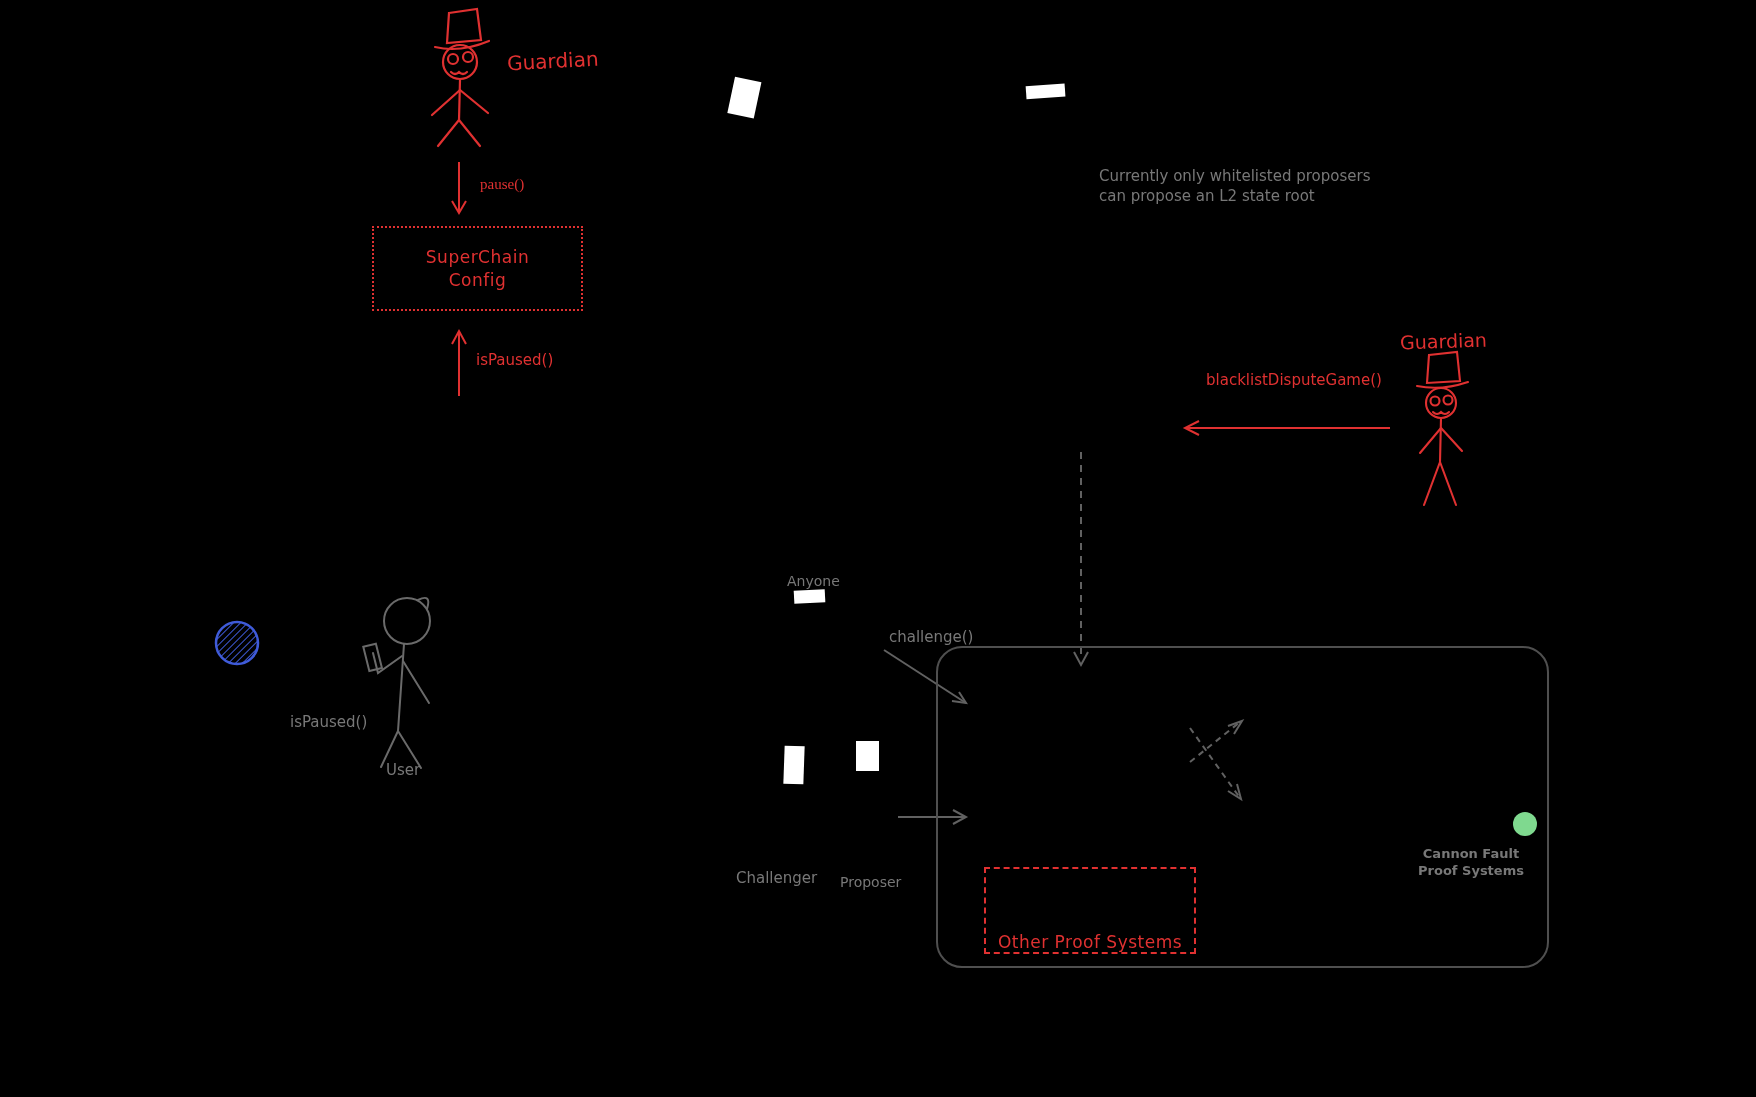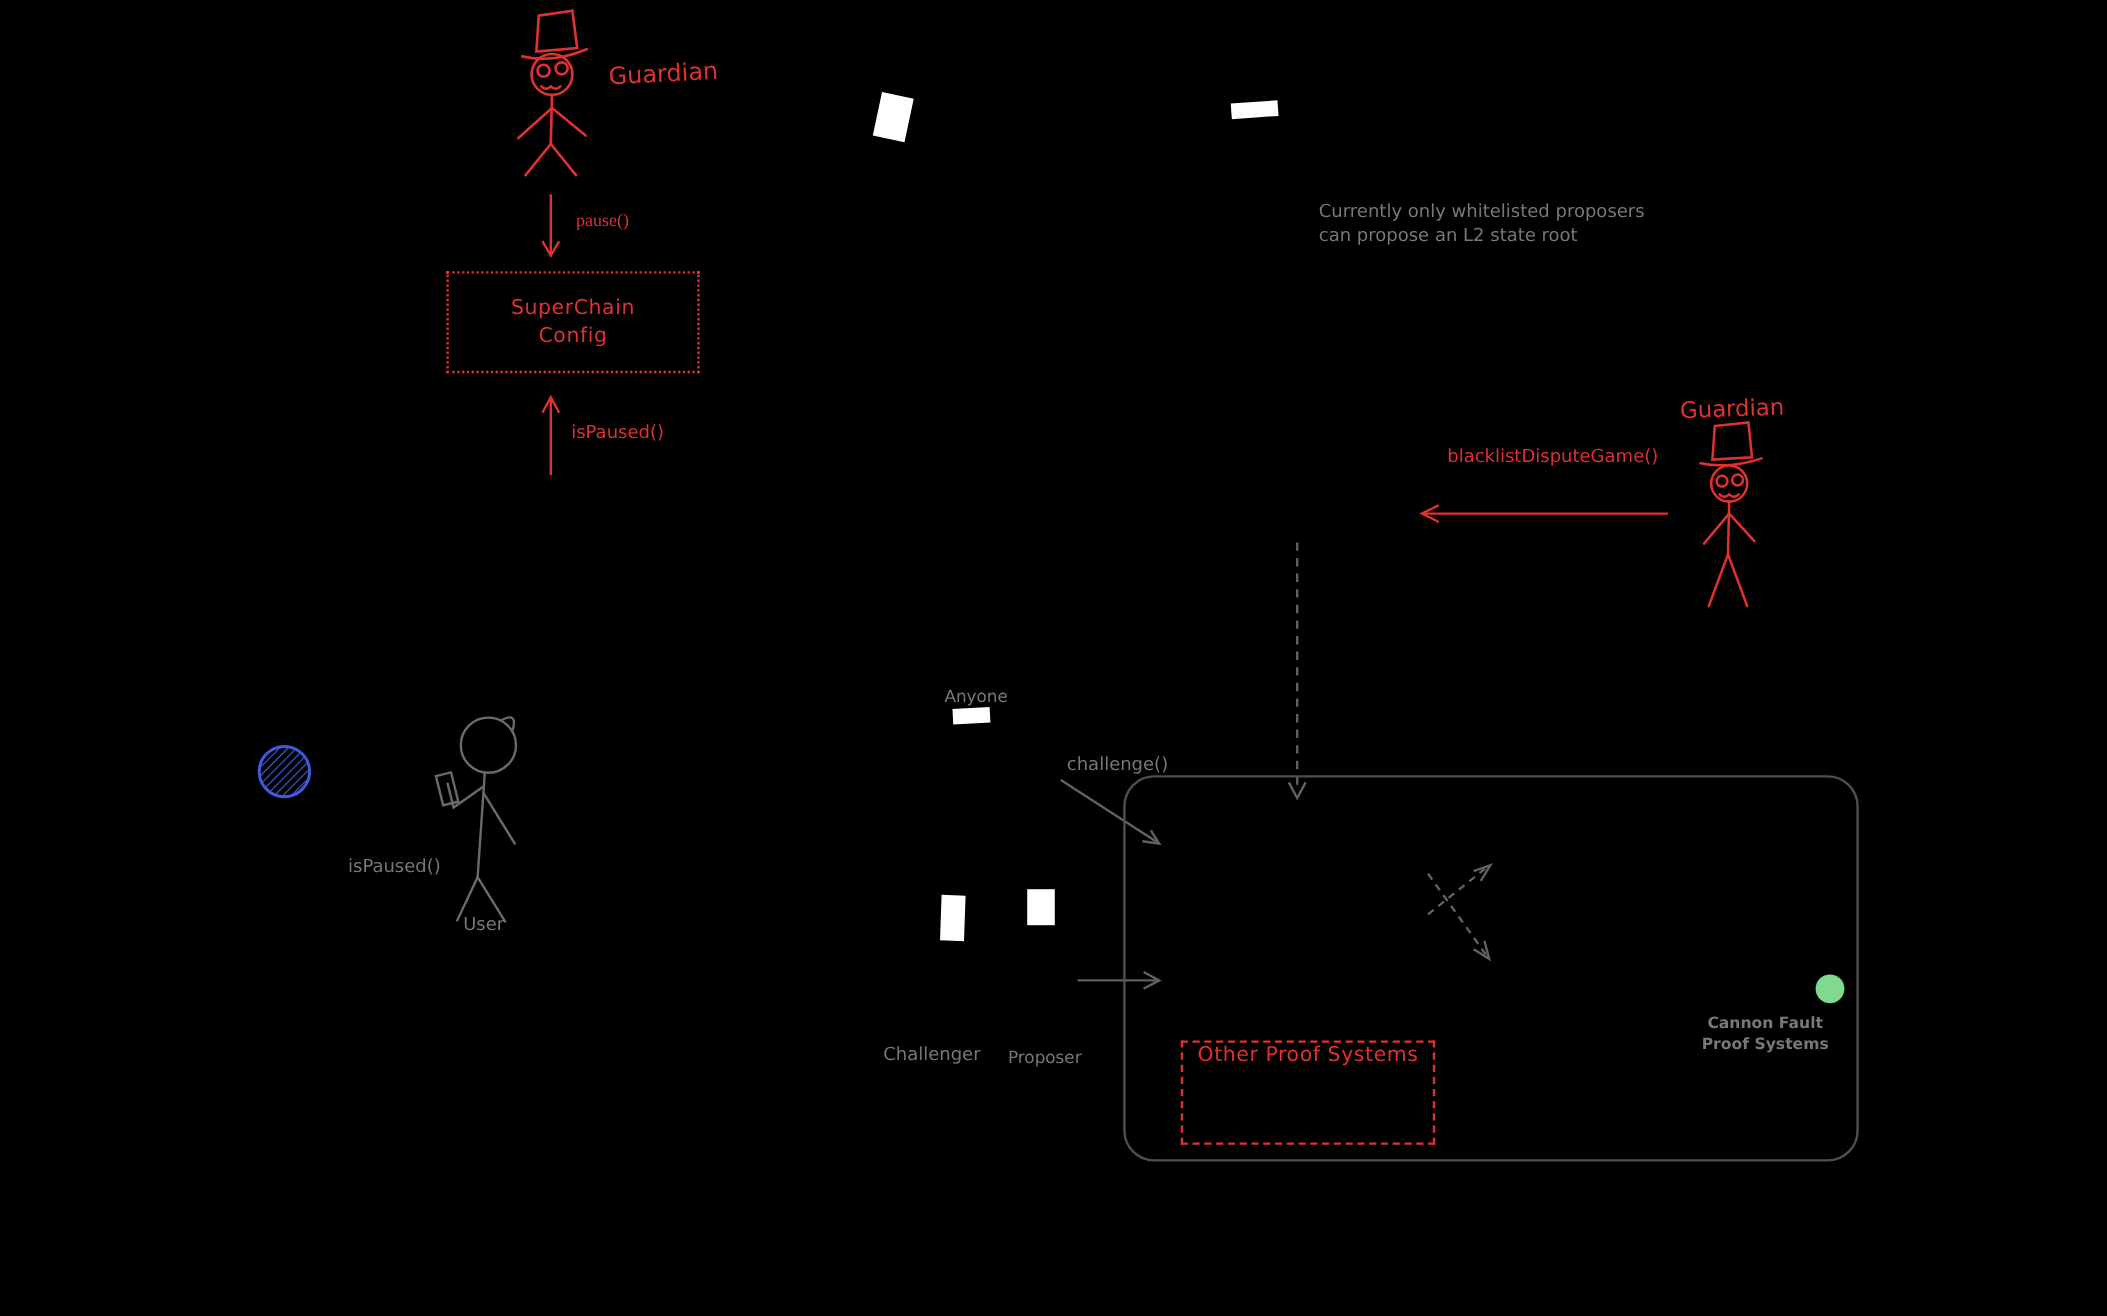--- a/index.html
+++ b/index.html
@@ -23,21 +23,21 @@
     display:flex; flex-direction:column; align-items:center; justify-content:center;
     gap:3px; font-size:17px; letter-spacing:.5px;
   }
   .container-box {
     left:936px; top:646px; width:613px; height:322px;
     border:2px solid #4f4f4f; border-radius:26px;
   }
   .ops-box {
     left:984px; top:867px; width:212px; height:87px;
     border:2px dashed var(--red,#e03131);
-    display:flex; align-items:flex-start; justify-content:center;
+    display:flex; align-items:flex-end; justify-content:center;
     font-size:17px; letter-spacing:.5px;
   }
   .note { font-size:15px; line-height:20px; }
   .small-note { font-size:13px; line-height:17px; text-align:center;font-weight:bold; }
 </style>
 </head>
 <body style="background: rgb(0, 0, 0);">
 
 <div class="canvas">
 

